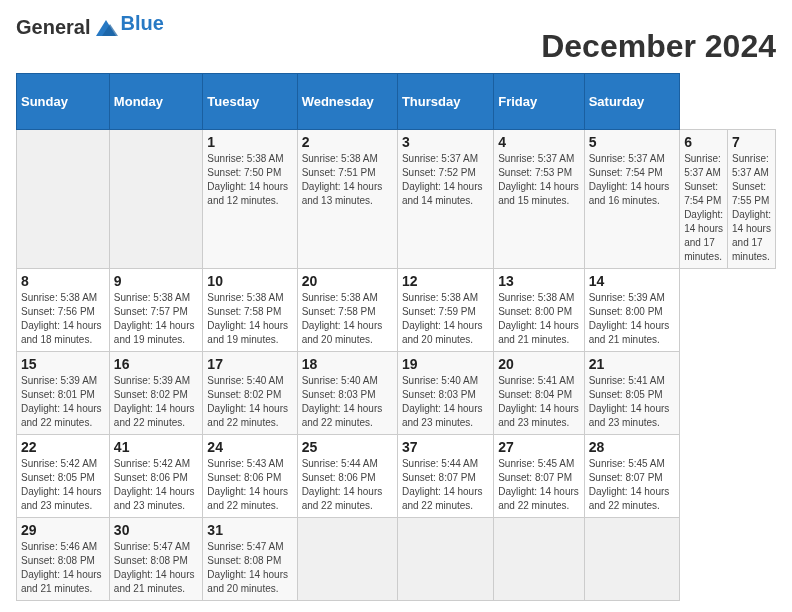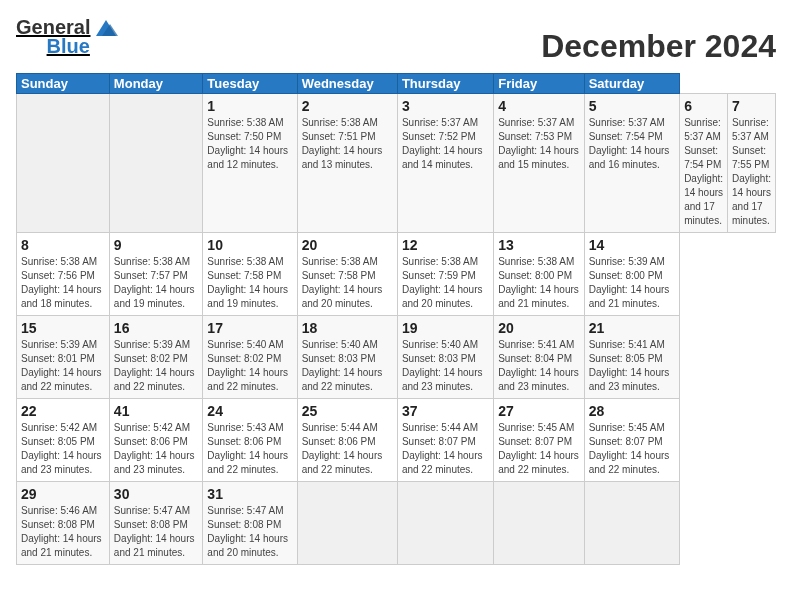--- a/index.html
+++ b/index.html
@@ -11,23 +11,22 @@
       padding: 16px;
     }
     .header-area {
       display: flex;
       align-items: flex-start;
       justify-content: space-between;
       margin-bottom: 8px;
     }
     .logo {
       display: flex;
-      flex-direction: column;
-      align-items: center;
-      text-decoration: underline;
+      flex-direction: row;
+      align-items: flex-start;
     }
     .title-area {
       text-align: center;
       margin-top: 12px;
     }
     .month-title {
       font-size: 32px;
       font-weight: bold;
       color: #333;
     }
@@ -36,21 +35,21 @@
       color: #555;
     }
     table {
       width: 100%;
       border-collapse: collapse;
       font-size: 11px;
     }
     thead th {
       background: #2779c4;
       color: #fff;
-      padding: 2px 4px;
+      padding: 20px 4px;
       text-align: left;
       font-size: 13px;
       font-weight: bold;
       border: 1px solid #1a5fa0;
     }
     tbody td {
       border: 1px solid #ccc;
       vertical-align: top;
       padding: 4px;
       width: 14.28%;

